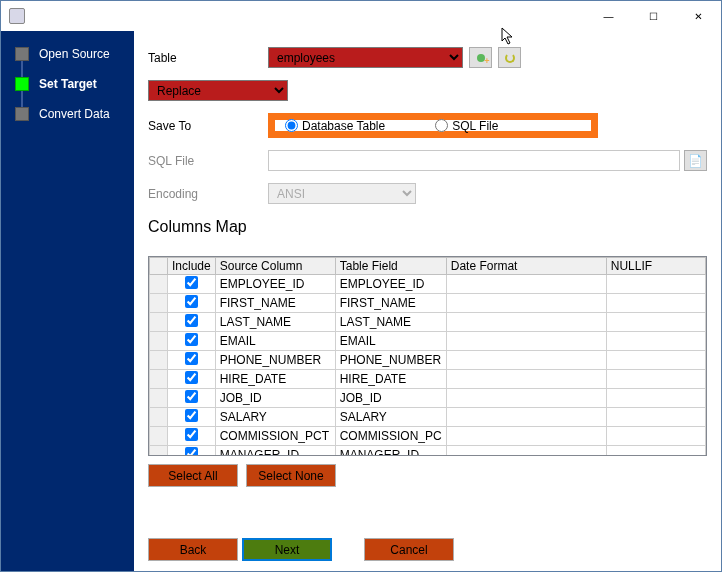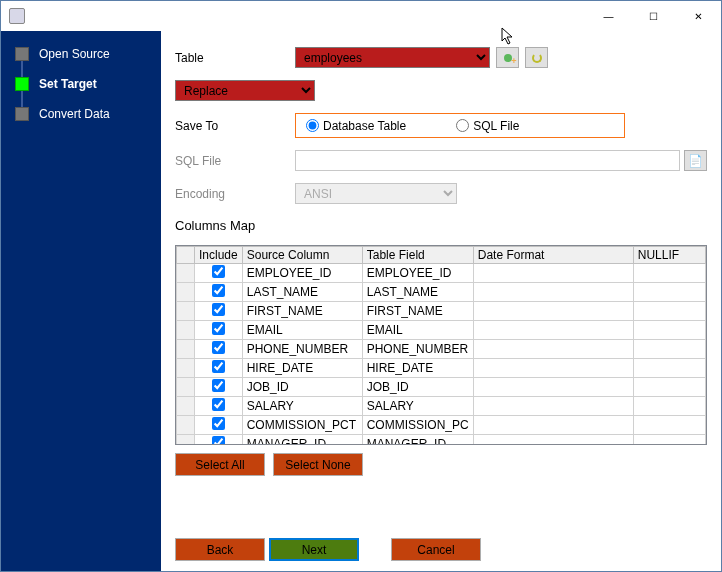--- a/index.html
+++ b/index.html
@@ -39,21 +39,21 @@
     display: flex; align-items: center; justify-content: center;
     font-family: "Segoe UI Symbol", sans-serif;
     font-size: 10px;
   }
   .body {
     flex: 1;
     display: flex;
     min-height: 0;
   }
   .sidebar {
-    width: 160px;
+    width: 133px;
     background: #00286e;
     color: #fff;
     padding-top: 8px;
   }
   .step {
     display: flex;
     align-items: center;
     height: 30px;
     padding-left: 14px;
     font-size: 12px;
@@ -113,41 +113,41 @@
     margin-left: 6px;
     display: flex; align-items: center; justify-content: center;
   }
   .dot-green { width:8px;height:8px;background:#5cb85c;border-radius:50%; position:relative;}
   .dot-green::after{content:"+";position:absolute;bottom:-4px;right:-5px;color:#f0ad4e;font-size:9px;font-weight:bold;}
   .refresh-ico { width:10px;height:10px;border:2px solid #bdbd2b;border-radius:50%;border-top-color:transparent;}
 
   .radio-group {
     display: flex;
     align-items: center;
-    border: 1px solid #f97316;
+    border: 7px solid #f97316;
     padding: 4px 10px;
     width: 330px;
     height: 25px;
     gap: 50px;
   }
   .radio-opt { display: flex; align-items: center; gap: 4px; }
   input[type=radio] { margin:0; }
 
   .text-input {
     flex: 1;
     height: 21px;
     border: 1px solid #c8c8c8;
     padding: 0 4px;
     font-size: 12px;
   }
   .text-input[disabled] { background: #fff; color:#888; }
 
   .section-title {
-    margin: 8px 0 12px 0;
-    font-size: 13px;
+    margin: 8px 0 20px 0;
+    font-size: 16px;
   }
 
   .grid-wrap {
     border: 1px solid #828790;
     height: 200px;
     overflow: hidden;
   }
   table.grid {
     border-collapse: collapse;
     width: 100%;
@@ -268,21 +268,21 @@
       </div>
 
       <div class="form-row">
         <div class="form-label disabled">SQL File</div>
         <input class="text-input" disabled="" value="" style="">
         <div class="icon-btn" style="margin-left:4px">📄</div>
       </div>
 
       <div class="form-row">
         <div class="form-label disabled">Encoding</div>
-        <select class="combo" disabled="" style="width:162px">
+        <select class="combo" disabled="" style="width:148px">
           <option>ANSI</option>
         </select>
       </div>
 
       <div class="section-title">Columns Map</div>
 
       <div class="grid-wrap">
         <table class="grid">
           <thead>
             <tr>
@@ -299,30 +299,30 @@
                 <td class="col-handle"></td>
                 <td class="col-include"><input type="checkbox" class="chk" checked="" style=""></td>
                 <td class="col-src">EMPLOYEE_ID</td>
                 <td class="col-tgt">EMPLOYEE_ID</td>
                 <td class="col-fmt"></td>
                 <td class="col-null"></td>
               </tr>
               <tr>
                 <td class="col-handle"></td>
                 <td class="col-include"><input type="checkbox" class="chk" checked="" style=""></td>
+                <td class="col-src">FIRST_NAME</td>
+                <td class="col-tgt">FIRST_NAME</td>
+                <td class="col-fmt"></td>
+                <td class="col-null"></td>
+              </tr>
+              <tr>
+                <td class="col-handle"></td>
+                <td class="col-include"><input type="checkbox" class="chk" checked="" style=""></td>
                 <td class="col-src">LAST_NAME</td>
                 <td class="col-tgt">LAST_NAME</td>
-                <td class="col-fmt"></td>
-                <td class="col-null"></td>
-              </tr>
-              <tr>
-                <td class="col-handle"></td>
-                <td class="col-include"><input type="checkbox" class="chk" checked="" style=""></td>
-                <td class="col-src">FIRST_NAME</td>
-                <td class="col-tgt">FIRST_NAME</td>
                 <td class="col-fmt"></td>
                 <td class="col-null"></td>
               </tr>
               <tr>
                 <td class="col-handle"></td>
                 <td class="col-include"><input type="checkbox" class="chk" checked="" style=""></td>
                 <td class="col-src">EMAIL</td>
                 <td class="col-tgt">EMAIL</td>
                 <td class="col-fmt"></td>
                 <td class="col-null"></td>

